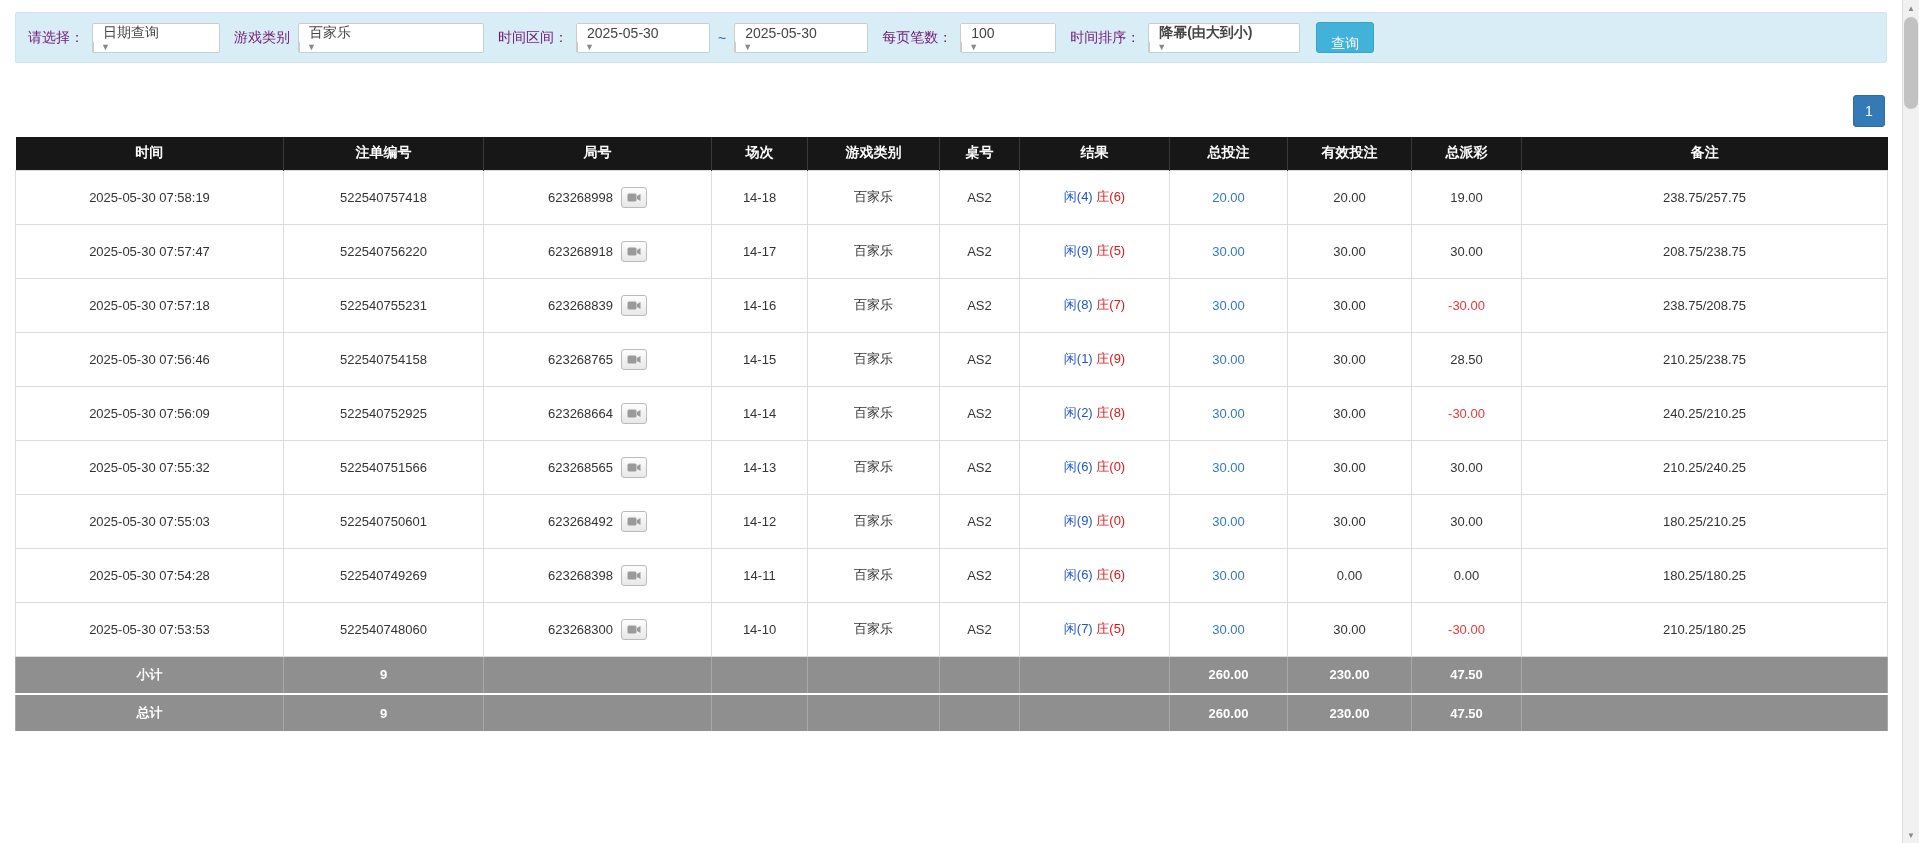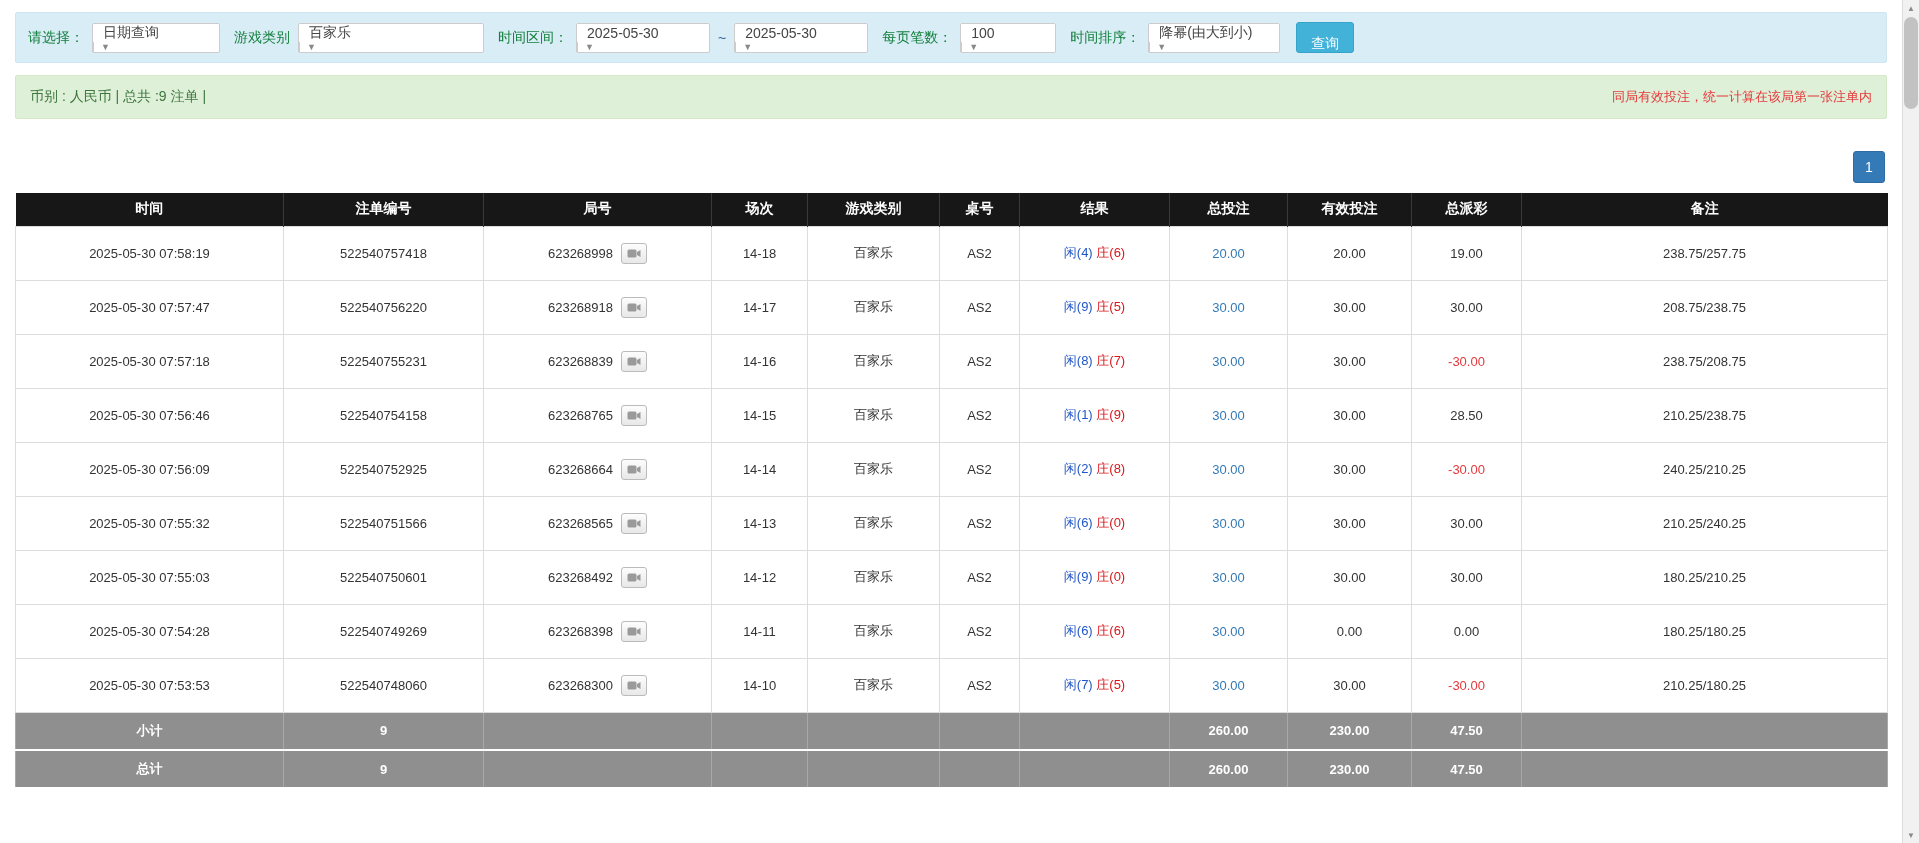--- a/index.html
+++ b/index.html
@@ -7,28 +7,28 @@
     font-family:"Liberation Sans","DejaVu Sans",sans-serif; }
   .page { width:1902px; padding:0 15px; }
 
   
   .title-bar { padding:12px 2px 10px 2px; border-bottom:1px solid #ededed; }
   .page-title { font-size:20px; color:#333; font-weight:500; letter-spacing:1px; }
 
   
   .filter-bar { margin-top:12px; background:#d9edf7; border:1px solid #cde6f2;
     border-radius:2px; padding:9px 12px; display:flex; align-items:center; gap:8px; }
-  .flabel { color:#15803d; font-size:14px; white-space:nowrap; margin-left:6px; }
+  .flabel { color:#701a75; font-size:14px; white-space:nowrap; margin-left:6px; }
   .combo { display:flex; align-items:stretch; background:#fff; border:1px solid #ccc;
     border-radius:2px; height:30px;flex-direction:column; }
   .combo-value { padding:0 10px; font-size:14px; color:#444; display:flex; align-items:center; }
   .combo-caret { width:24px; border-left:1px solid #ccc; display:flex; align-items:center;
     justify-content:center; color:#888; font-size:9px; background:#fff; cursor:pointer; }
   .w1 { width:128px; } .w2 { width:186px; } .w3 { width:134px; }
-  .w4 { width:96px; }  .w5 { width:132px; }
+  .w4 { width:96px; }  .w5 { width:152px;font-weight:bold; }
   .combo .combo-value { flex:1; }
   .tilde { color:#2a6496; font-size:14px; }
   .search-btn { background:#43b2d8; color:#fff; border:1px solid #36a3c9; border-radius:3px;
     height:31px; padding:12px 14px; font-size:14px; cursor:pointer; margin-left:8px; }
 
   
   .summary-bar { margin-top:12px; background:#dff0d8; border:1px solid #d6e9c6;
     border-radius:2px; padding:12px 14px; display:flex; align-items:center;
     justify-content:space-between; }
   .summary-left { color:#3c763d; font-size:14px; }
@@ -105,24 +105,20 @@
 
     <span class="flabel">时间排序：</span>
     <div class="combo w5">
       <span class="combo-value">降幂(由大到小)</span>
       <span class="combo-caret">▼</span>
     </div>
 
     <button class="search-btn">查询</button>
   </div>
 
-  <div class="summary-bar">
-    <span class="summary-left">币别 : 人民币 | 总共 :9 注单 |</span>
-    <span class="summary-right">同局有效投注，统一计算在该局第一张注单内</span>
-  </div>
 
   <div class="pager-row">
     <div class="page-btn">1</div>
   </div>
 
   <table>
     <colgroup>
       <col style="width:268px">
         <col style="width:200px">
         <col style="width:228px">

